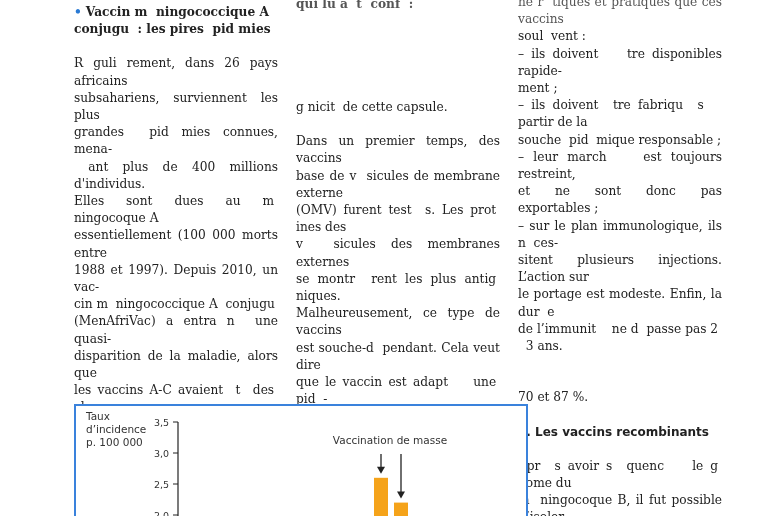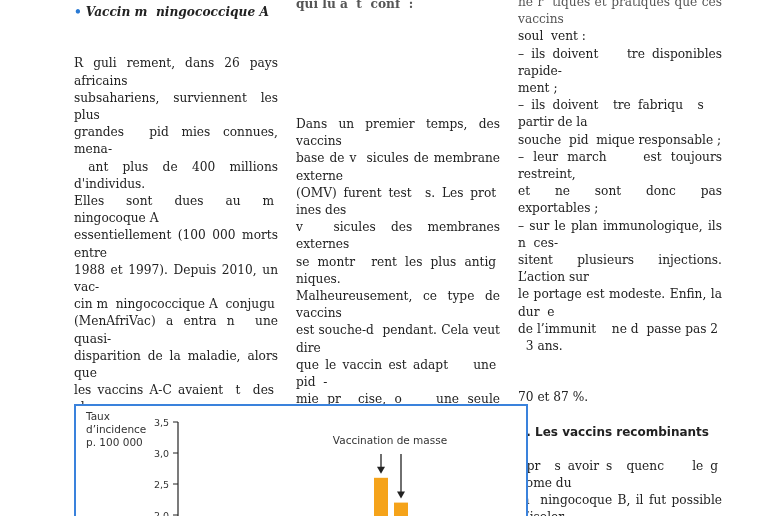--- a/index.html
+++ b/index.html
@@ -1,51 +1,51 @@
 <!DOCTYPE html>
 <html><head>
 <meta charset="utf-8">
 <style>
   html, body { margin:0; padding:0; background:#ffffff; }
   body { width:777px; height:516px; overflow:hidden; position:relative;
          font-family:"DejaVu Serif", serif; color:#222; }
   .col { position:absolute; font-size:12.2px; line-height:17.2px; }
   .col p { margin:0; text-align:justify; }
   .col .gap { height:17px; }
-  .h-ital { font-style:italic; font-weight:bold; }
+  .h-ital { font-weight:bold; }
   .bullet { color:#2a7ad4; font-weight:bold; margin-right:4px; }
   .sec-title { font-family:"DejaVu Sans", sans-serif; font-weight:bold; font-size:12px; }
   .bold { font-weight:bold; }
   #col1 { left:74px; top:4px; width:204px; }
   #col2 { left:296px; top:-4px; width:204px; }
   #col3 { left:518px; top:-6px; width:204px; }
   .partial-top { color:#555; }
 
   #figure { position:absolute; left:74px; top:404px; width:454px; height:130px;
             border:2px solid #3a82dc; border-bottom:none; box-sizing:border-box; background:#fff; }
   #figure svg { position:absolute; left:0; top:0; }
   .chart-text { font-family:"DejaVu Sans", sans-serif; fill:#333; }
 </style>
 </head>
 <body>
 
 <div id="col1" class="col">
   <p class="h-ital">
     <span class="bullet">•</span><span>Vaccin m&nbsp; ningococcique A</span><br>
-    <br>
+    <span>conjugu&nbsp; : les pires&nbsp; pid mies</span><br>
   </p>
   <div class="gap"></div>
   <p id="c1p1"><span>R guli rement, dans 26 pays africains</span><br><span>subsahariens, surviennent les plus</span><br><span>grandes&nbsp; pid mies connues, mena-</span><br><span>&nbsp;ant plus de 400 millions d'individus.</span><br><span>Elles sont dues au m&nbsp; ningocoque A</span><br><span>essentiellement (100 000 morts entre</span><br><span>1988 et 1997). Depuis 2010, un vac-</span><br><span>cin m&nbsp; ningococcique A&nbsp; conjugu</span><br><span>(MenAfriVac) a entra n&nbsp; une quasi-</span><br><span>disparition de la maladie, alors que</span><br><span>les vaccins A-C avaient&nbsp; t&nbsp; des&nbsp; checs.</span><br><span>Malheureusement, l’apparition de</span><br><span>souches W au Burkina Faso risque</span><br></p>
 
 </div>
 
 <div id="col2" class="col">
   <p class="bold partial-top">qui lu a&nbsp; t&nbsp; conf&nbsp; :</p>
   <div class="gap"></div>
-  <p id="c2p1"><br><br><br><br></p>
+  <p id="c2p1"><br><br><br><br><span>g nicit&nbsp; de cette capsule.</span></p>
   <div class="gap"></div>
   <p id="c2p2"><span>Dans un premier temps, des vaccins</span><br><span>base de v&nbsp; sicules de membrane externe</span><br><span>(OMV) furent test&nbsp; s. Les prot&nbsp; ines des</span><br><span>v&nbsp; sicules des membranes externes</span><br><span>se montr&nbsp; rent les plus antig&nbsp; niques.</span><br><span>Malheureusement, ce type de vaccins</span><br><span>est souche-d&nbsp; pendant. Cela veut dire</span><br><span>que le vaccin est adapt&nbsp; &nbsp; une&nbsp; pid&nbsp; -</span><br><span>mie pr&nbsp; cise, o&nbsp; &nbsp; une seule souche de</span><br><span>m&nbsp; ningocoque B est impliqu&nbsp; e. Une</span><br><br><br><br><br></p>
 
 </div>
 
 <div id="col3" class="col">
   <p class="partial-top">ne r&nbsp; tiques et pratiques que ces vaccins</p>
   <p id="c3l1"><span>soul&nbsp; vent&nbsp;:</span><br><span>– ils doivent&nbsp; &nbsp; tre disponibles rapide-</span><br><span>ment&nbsp;;</span><br><span>– ils doivent&nbsp; tre fabriqu&nbsp; s&nbsp; &nbsp; partir de la</span><br><span>souche&nbsp; pid&nbsp; mique responsable&nbsp;;</span><br><span>– leur march&nbsp; &nbsp; est toujours restreint,</span><br><span>et ne sont donc pas exportables&nbsp;;</span><br><span>– sur le plan immunologique, ils n&nbsp; ces-</span><br><span>sitent plusieurs injections. L’action sur</span><br><span>le portage est modeste. Enfin, la dur&nbsp; e</span><br><span>de l’immunit&nbsp; &nbsp; ne d&nbsp; passe pas 2&nbsp; &nbsp; 3 ans.</span></p>
   <div class="gap"></div>
   <p id="c3p2"><br><span>70 et 87&nbsp;%.</span></p>

